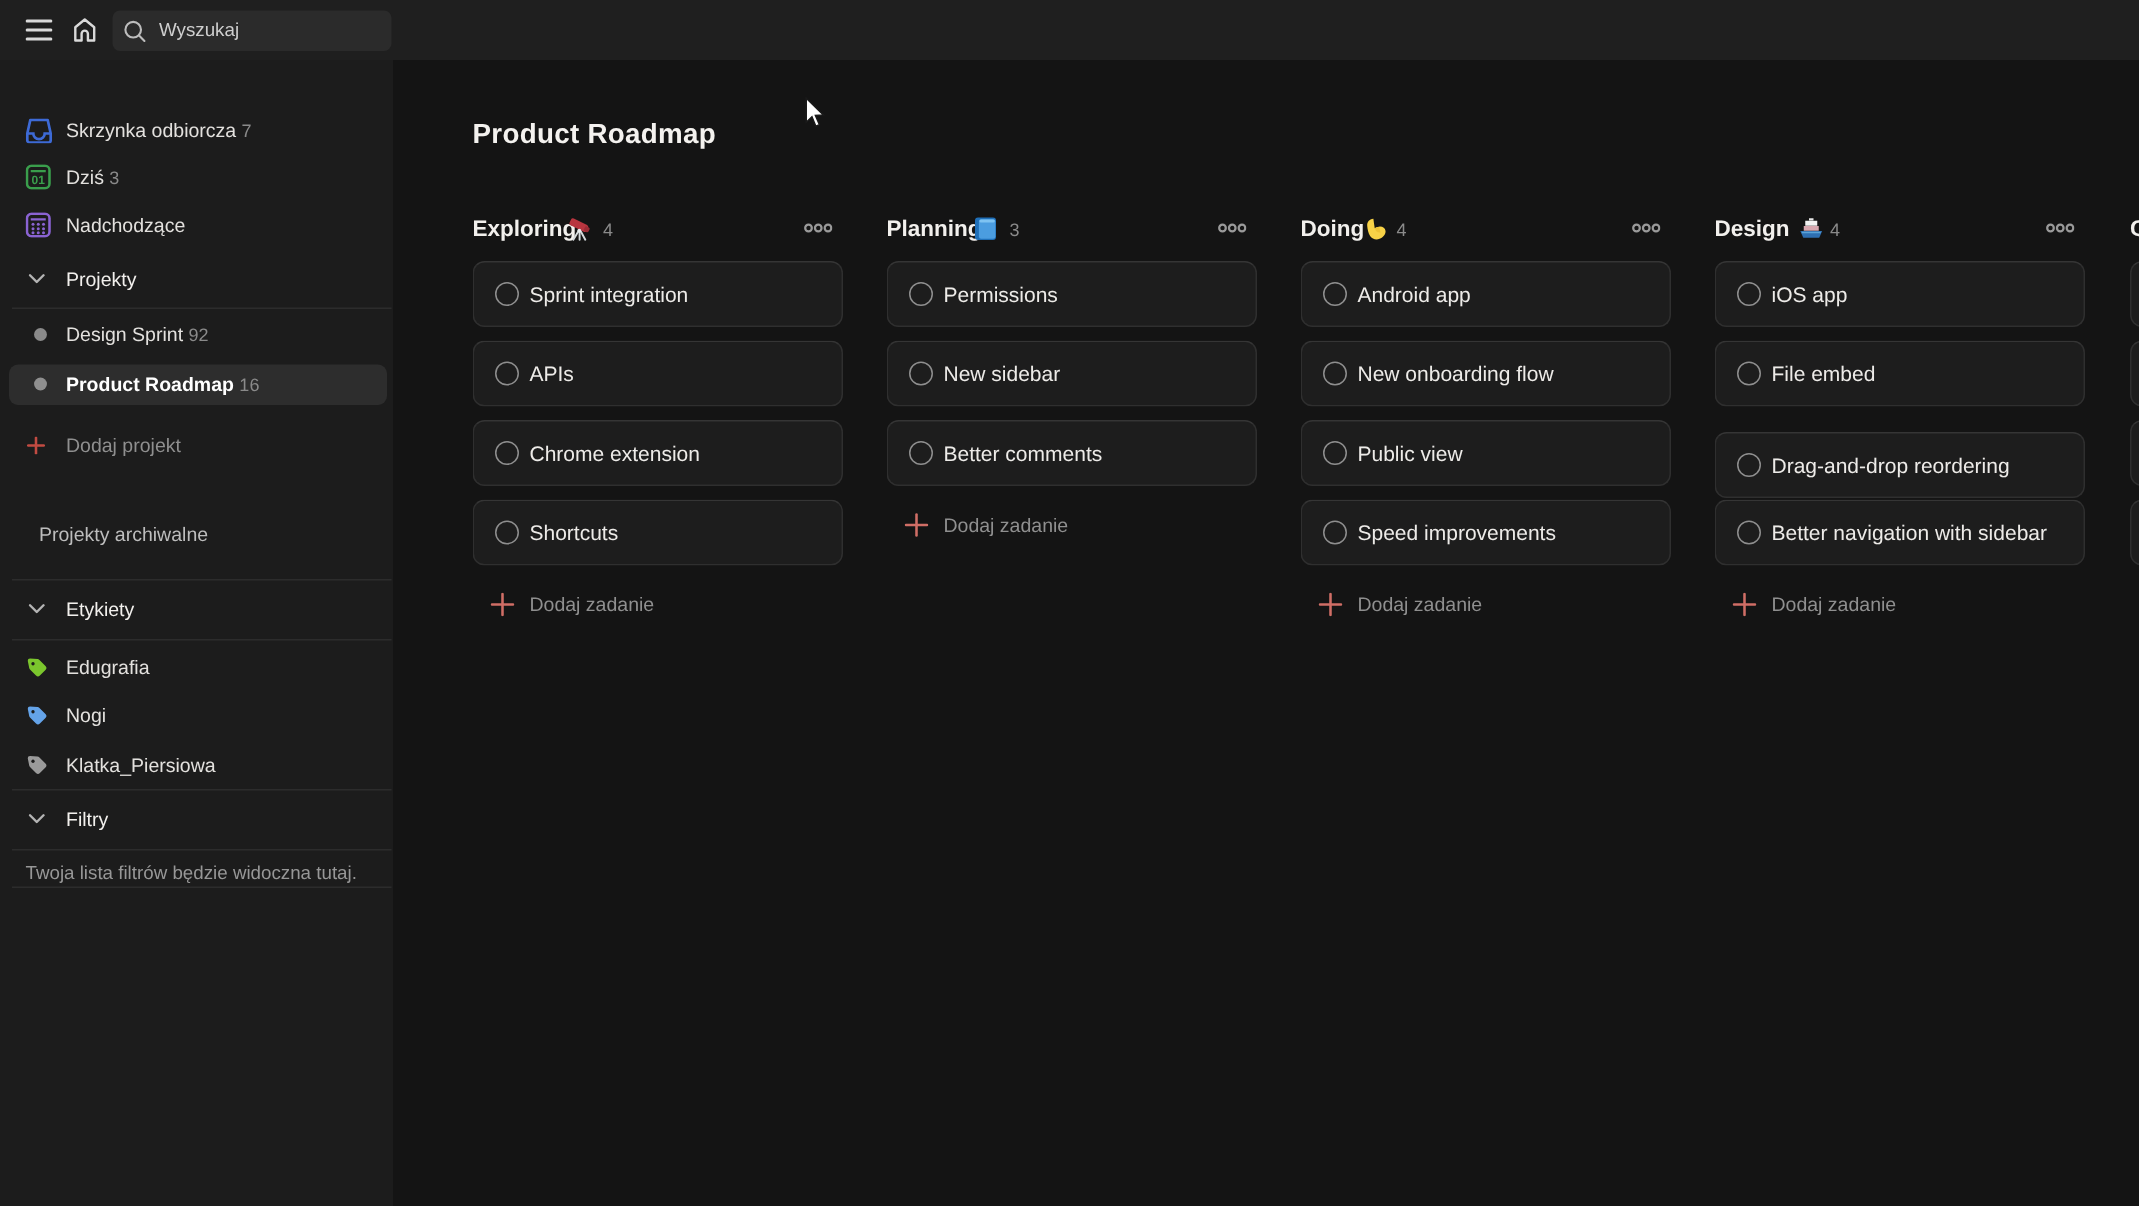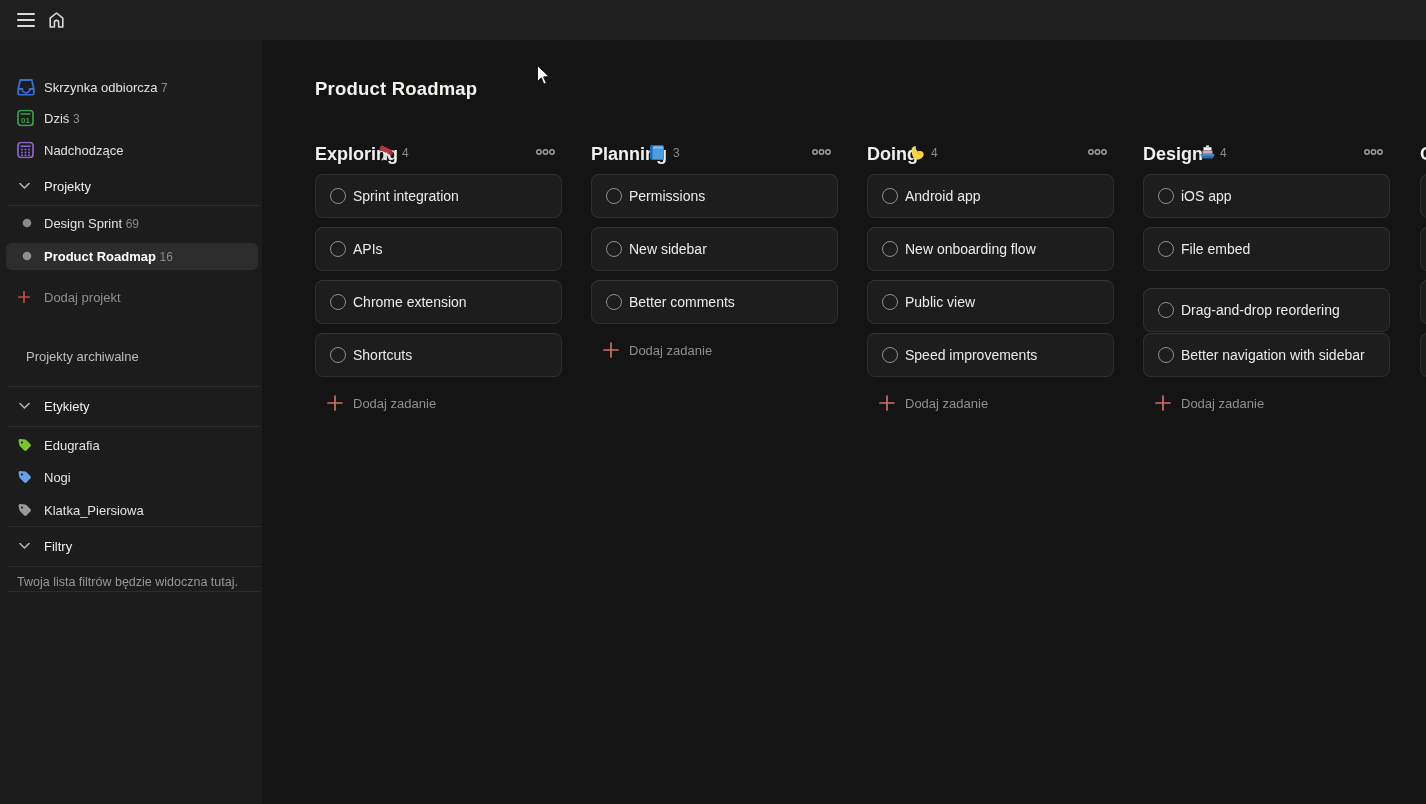--- a/index.html
+++ b/index.html
@@ -20,21 +20,21 @@
   .srow .cnt { font-size:12px; color:#8a8a8a; font-weight:400; }
   .shead .txt { font-weight:normal; color:#f2f0ed; }
   .sep { position:absolute; left:8px; width:253px; height:1px; background:#2c2c2c; }
   #selrow { position:absolute; left:6px; top:243px; width:252px; height:27px;
     background:#2d2d2d; border-radius:6px; }
   
   #title { position:absolute; left:315px; top:78px; font-size:18.5px; font-weight:bold;
     color:#f4f2ef; letter-spacing:0.2px; }
   .col { position:absolute; top:140px; width:247px; }
   .colhead { position:absolute; top:4px; left:0; width:247px; height:18px; }
-  .colhead .nm { position:absolute; left:0; top:0; font-size:18px; font-weight:bold; color:#f2f0ed; }
+  .colhead .nm { position:absolute; left:0; top:0; font-size:15px; font-weight:bold; color:#f2f0ed; }
   .colhead .cc { position:absolute; top:2px; font-size:12px; color:#8a8a8a; }
   .colhead .dots { position:absolute; top:4px; }
   .card { position:absolute; left:0; width:247px; height:44px; background:#1d1d1d;
     border:1px solid #2f2f2f; border-top-color:#353535; border-radius:8px; }
   .card .circ { position:absolute; left:14px; top:50%; margin-top:-8px; width:16px; height:16px;
     border:1.5px solid #8f8f8f; border-radius:50%; }
   .card .ctxt { position:absolute; left:37px; top:50%; transform:translateY(-50%);
     font-size:14px; color:#edebe8; white-space:nowrap; }
   .addrow { position:absolute; left:0; width:247px; height:24px;text-decoration:underline; }
   .addrow .atxt { position:absolute; left:36px; top:50%; transform:translateY(-50%);
@@ -48,20 +48,27 @@
   <svg class="abs" style="left:17px;top:12px" width="18" height="16" viewBox="0 0 18 16">
     <g stroke="#d9d9d9" stroke-width="2" stroke-linecap="round">
       <line x1="1" y1="2" x2="17" y2="2"></line>
         <line x1="1" y1="8" x2="17" y2="8"></line>
         <line x1="1" y1="14" x2="17" y2="14"></line>
     </g>
   </svg>
   <svg class="abs" style="left:49px;top:12px" width="15" height="16" viewBox="0 0 15 16">
     <path d="M1.2 6.2 L7.5 1 L13.8 6.2 L13.8 15 L9.6 15 L9.6 10.5 A2.1 2.1 0 0 0 5.4 10.5 L5.4 15 L1.2 15 Z" fill="none" stroke="#d9d9d9" stroke-width="1.6" stroke-linejoin="round"></path>
   </svg>
+  <div id="searchbox">
+    <svg class="abs" style="left:7px;top:6px" width="16" height="16" viewBox="0 0 16 16">
+      <circle cx="6.8" cy="6.8" r="5.2" fill="none" stroke="#bdbdbd" stroke-width="1.4"></circle>
+      <line x1="10.7" y1="10.7" x2="14.3" y2="14.3" stroke="#bdbdbd" stroke-width="1.4" stroke-linecap="round"></line>
+    </svg>
+    <span class="ph">Wyszukaj</span>
+  </div>
 </div>
 
 <div id="sidebar"></div>
 <div id="selrow"></div>
 
 <div class="srow" style="top:74px">
   <svg class="ico" width="18" height="17" viewBox="0 0 18 17">
     <path d="M3.2 1.5 h11.6 l2 9 v4.5 a1.5 1.5 0 0 1 -1.5 1.5 h-12.6 a1.5 1.5 0 0 1 -1.5 -1.5 v-4.5 Z" fill="none" stroke="#3d6ad6" stroke-width="1.8" stroke-linejoin="round"></path>
     <path d="M1.6 10.5 h3.6 a3.8 3.8 0 0 0 7.6 0 h3.6" fill="none" stroke="#3d6ad6" stroke-width="1.8"></path>
   </svg>
@@ -101,21 +108,21 @@
     <path d="M1 1 L5.5 5.5 L10 1" fill="none" stroke="#b3b3b3" stroke-width="1.6" stroke-linecap="round" stroke-linejoin="round"></path>
   </svg>
   <span class="txt">Projekty</span>
 </div>
 <div class="sep" style="top:205px"></div>
 
 <div class="srow" style="top:210px">
   <svg class="ico" style="left:22px" width="10" height="10" viewBox="0 0 10 10">
       <circle cx="5" cy="5" r="4.3" fill="#8a8a8a"></circle>
     </svg>
-  <span class="txt">Design Sprint <span class="cnt">69</span></span>
+  <span class="txt">Design Sprint <span class="cnt">92</span></span>
 </div>
 
 <div class="srow" style="top:243px">
   <svg class="ico" style="left:22px" width="10" height="10" viewBox="0 0 10 10">
       <circle cx="5" cy="5" r="4.3" fill="#8f8f8f"></circle>
     </svg>
   <span class="txt" style="font-weight:bold;color:#ffffff">Product Roadmap <span class="cnt" style="font-weight:400">16</span></span>
 </div>
 
 <div class="srow" style="top:284px">

